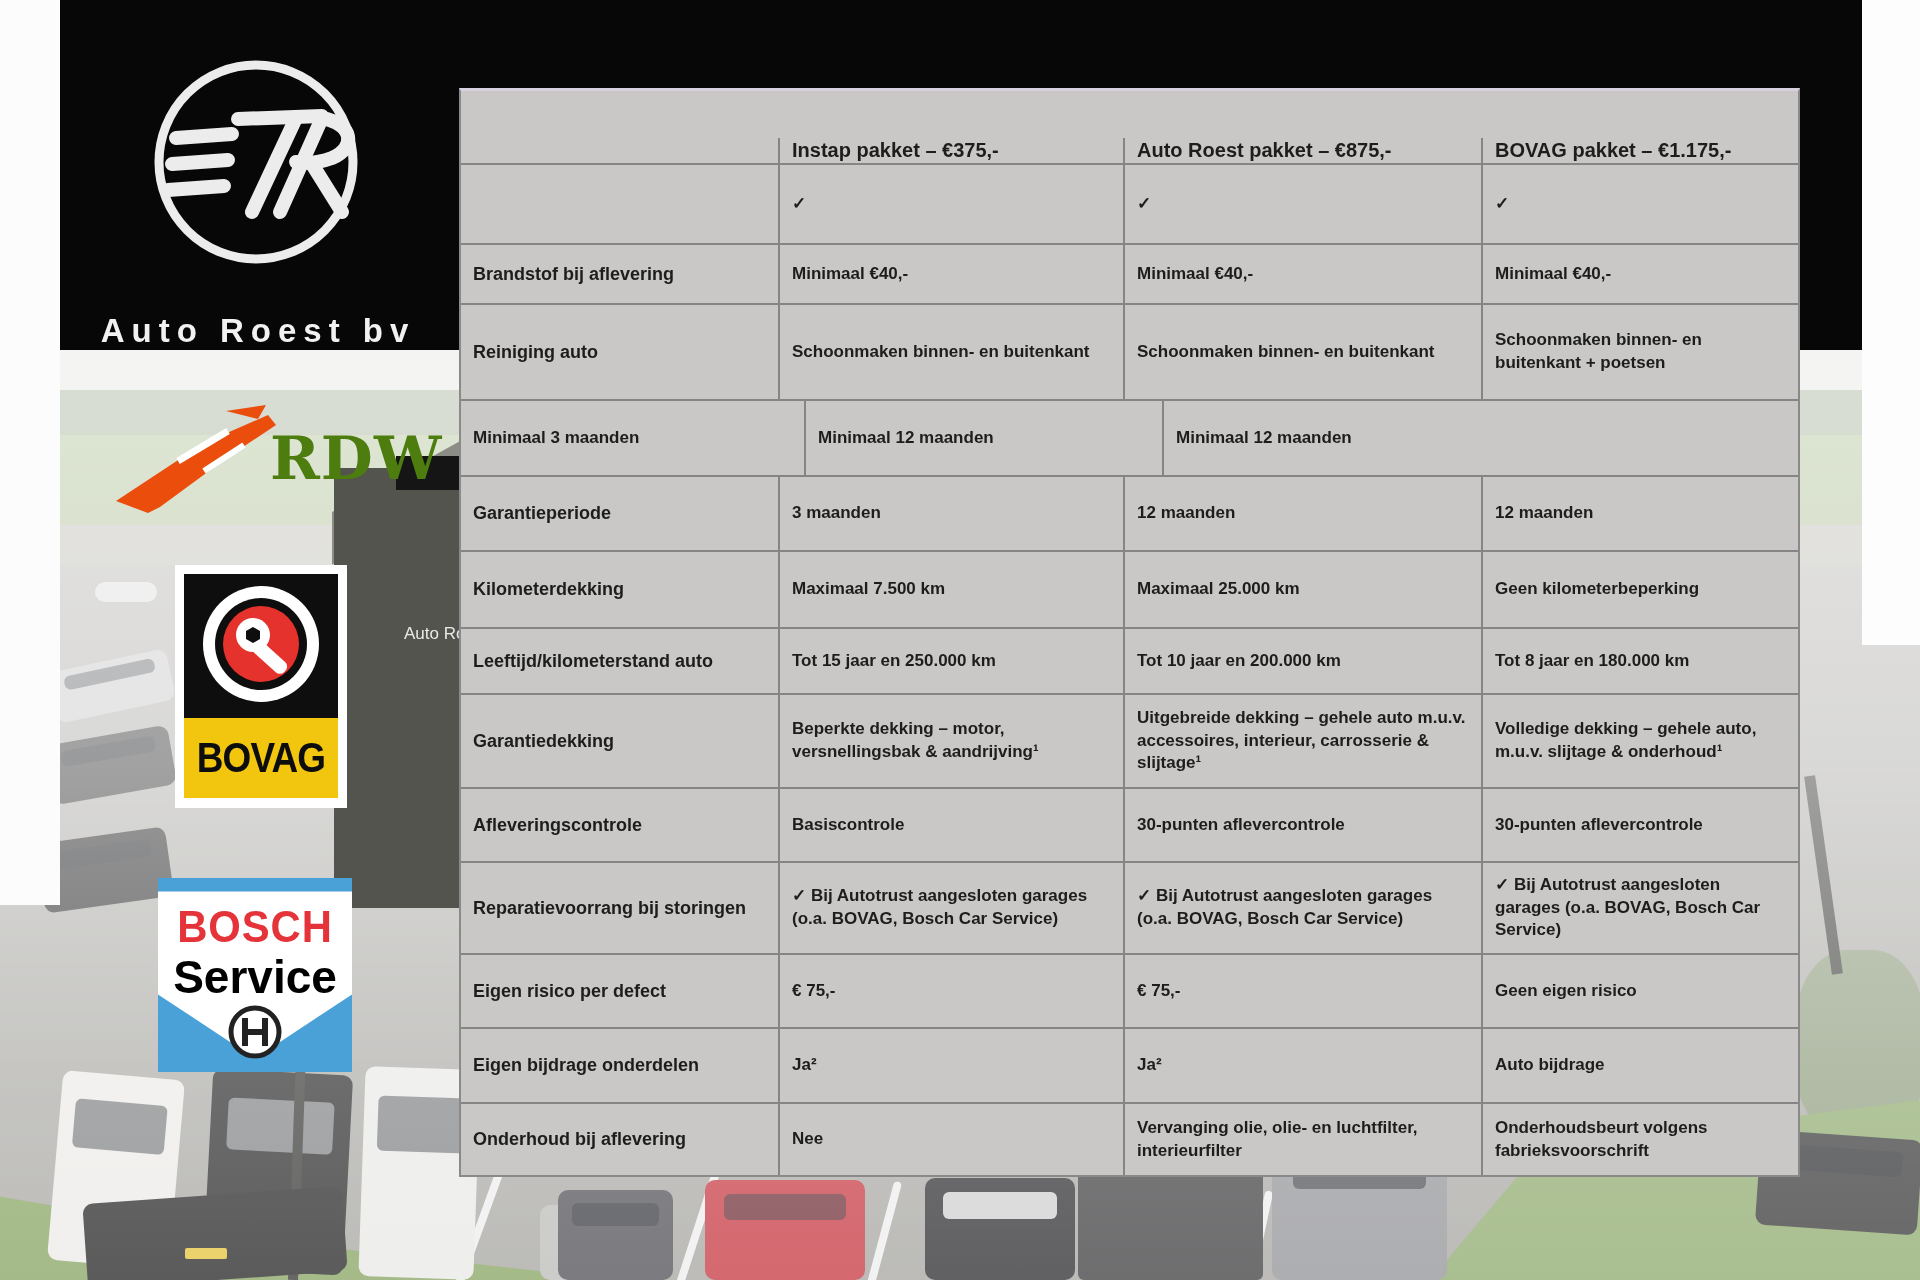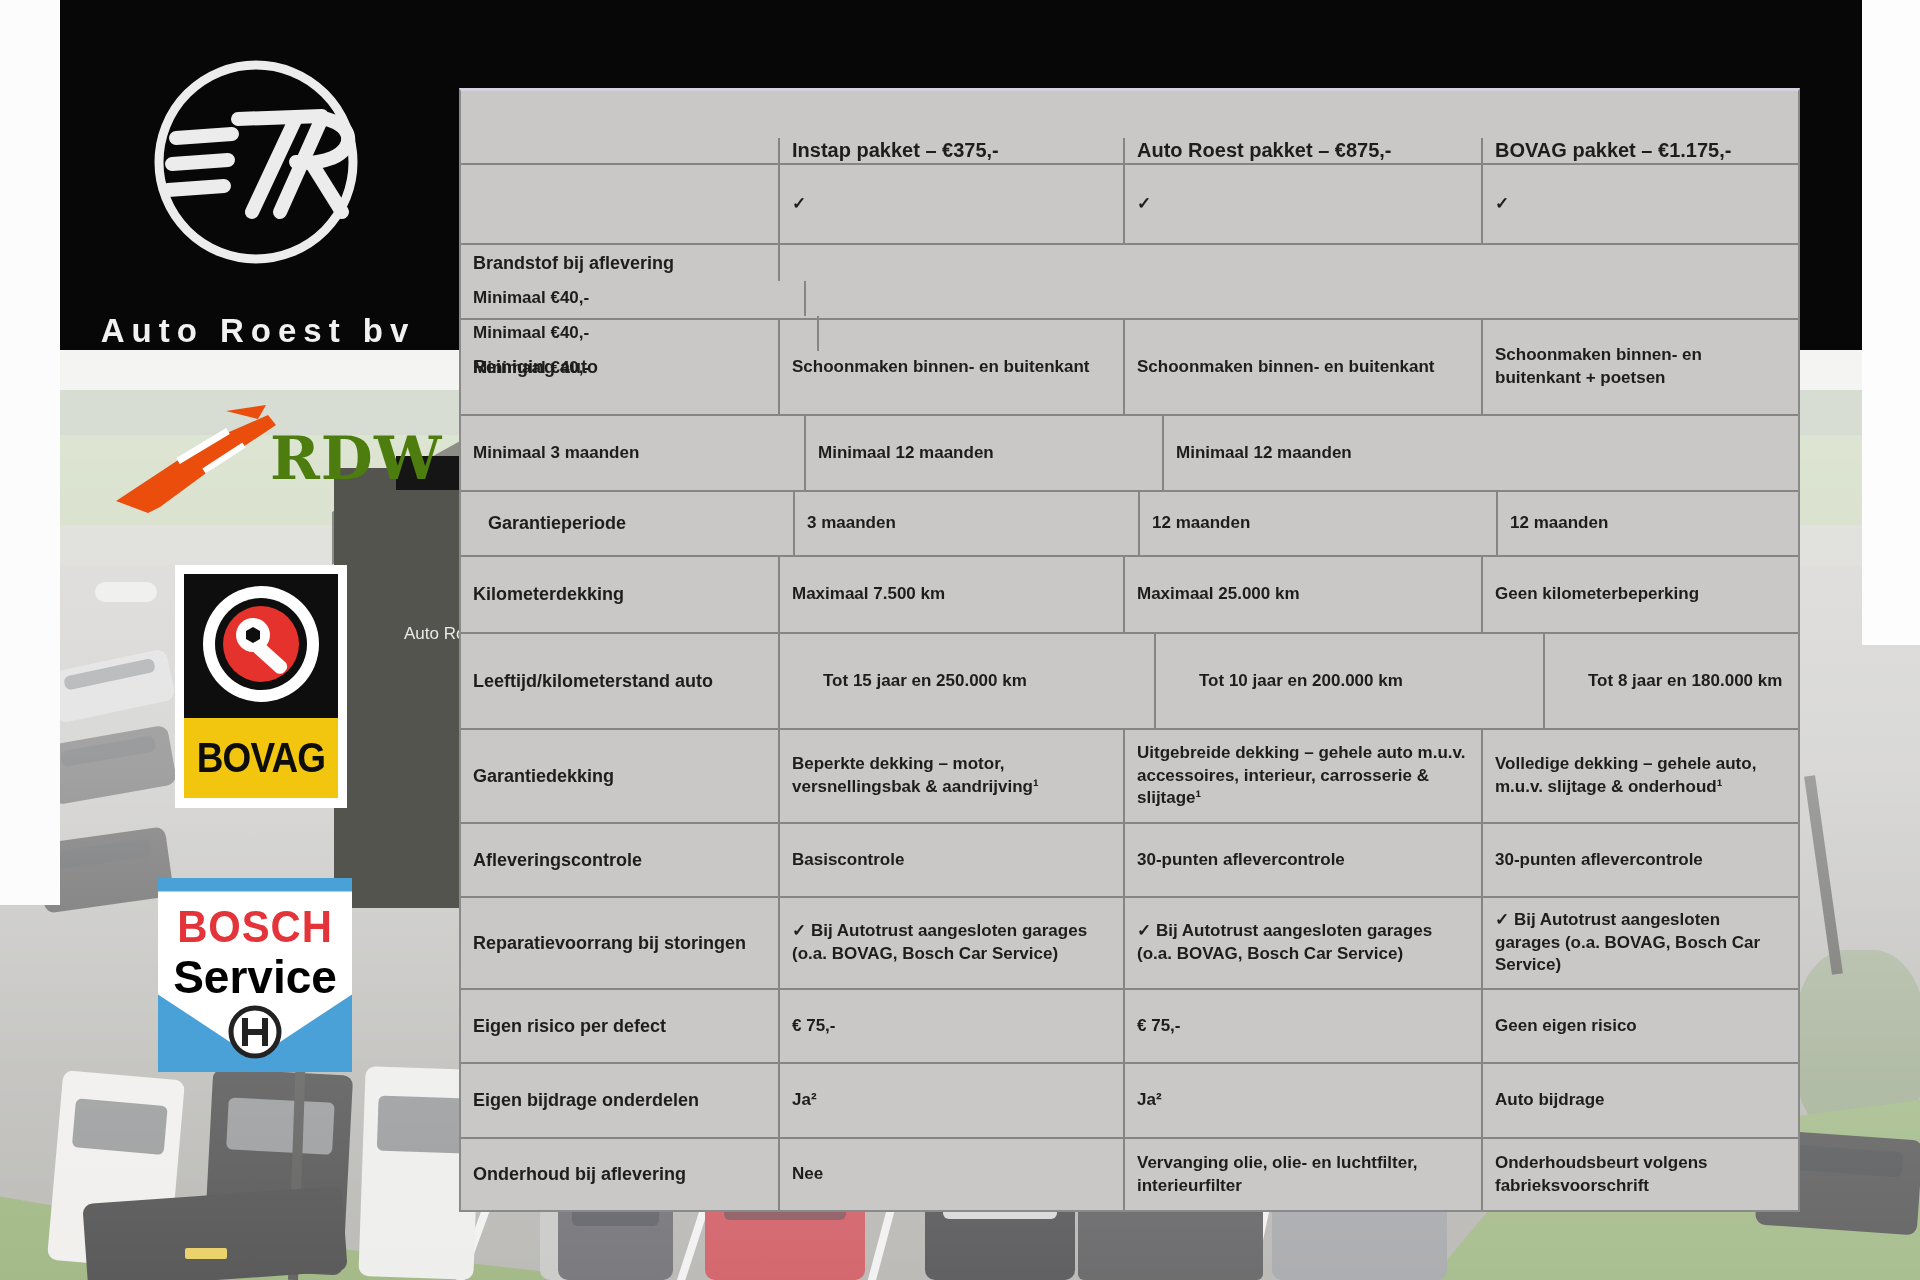--- a/index.html
+++ b/index.html
@@ -215,55 +215,55 @@
       <div class="tc c3">BOVAG pakket – €1.175,-</div>
     </div>
 
     <div class="trow" style="height:80px;">
       <div class="tc c0"></div>
       <div class="tc c1">✓</div>
       <div class="tc c2">✓</div>
       <div class="tc c3">✓</div>
     </div>
 
-    <div class="trow" style="height:75px;flex-direction:column;">
+    <div class="trow" style="height:60px;">
       <div class="tc c0">Brandstof bij aflevering</div>
       <div class="tc c1">Minimaal €40,-</div>
       <div class="tc c2">Minimaal €40,-</div>
       <div class="tc c3">Minimaal €40,-</div>
     </div>
 
     <div class="trow" style="height:96px;">
       <div class="tc c0">Reiniging auto</div>
       <div class="tc c1">Schoonmaken binnen- en buitenkant</div>
       <div class="tc c2">Schoonmaken binnen- en buitenkant</div>
       <div class="tc c3">Schoonmaken binnen- en buitenkant + poetsen</div>
     </div>
 
     <div class="trow" style="height:76px;">
       <div class="tc c1">Minimaal 3 maanden</div>
       <div class="tc c2">Minimaal 12 maanden</div>
       <div class="tc c3">Minimaal 12 maanden</div>
     </div>
 
-    <div class="trow" style="height:65px;padding-left:15px;">
+    <div class="trow" style="height:75px;">
       <div class="tc c0">Garantieperiode</div>
       <div class="tc c1">3 maanden</div>
       <div class="tc c2">12 maanden</div>
       <div class="tc c3">12 maanden</div>
     </div>
 
     <div class="trow" style="height:77px;">
       <div class="tc c0">Kilometerdekking</div>
       <div class="tc c1">Maximaal 7.500 km</div>
       <div class="tc c2">Maximaal 25.000 km</div>
       <div class="tc c3">Geen kilometerbeperking</div>
     </div>
 
-    <div class="trow" style="height:96px;gap:31px;">
+    <div class="trow" style="height:66px;">
       <div class="tc c0">Leeftijd/kilometerstand auto</div>
       <div class="tc c1">Tot 15 jaar en 250.000 km</div>
       <div class="tc c2">Tot 10 jaar en 200.000 km</div>
       <div class="tc c3">Tot 8 jaar en 180.000 km</div>
     </div>
 
     <div class="trow" style="height:94px;">
       <div class="tc c0">Garantiedekking</div>
       <div class="tc c1">Beperkte dekking – motor, versnellingsbak &amp; aandrijving¹</div>
       <div class="tc c2">Uitgebreide dekking – gehele auto m.u.v. accessoires, interieur, carrosserie &amp; slijtage¹</div>

